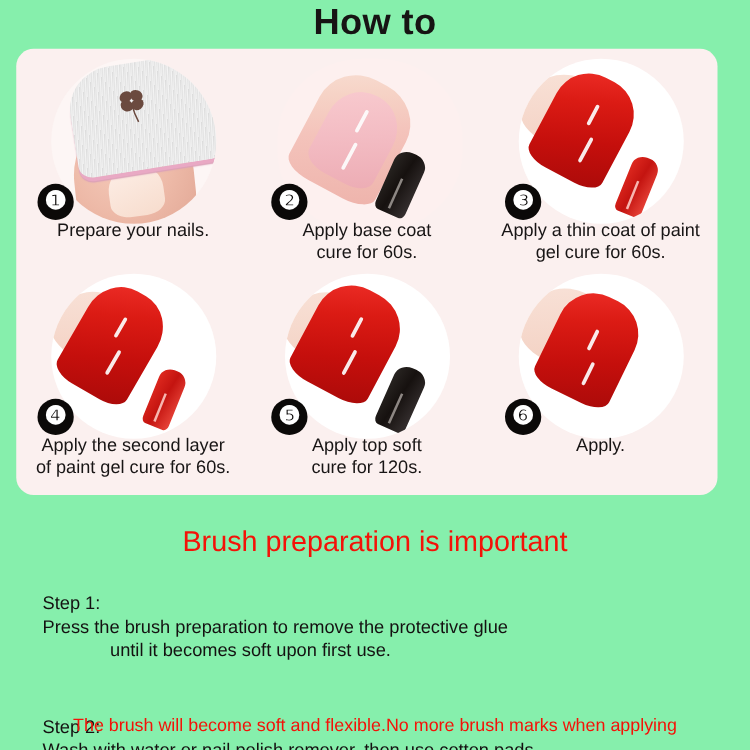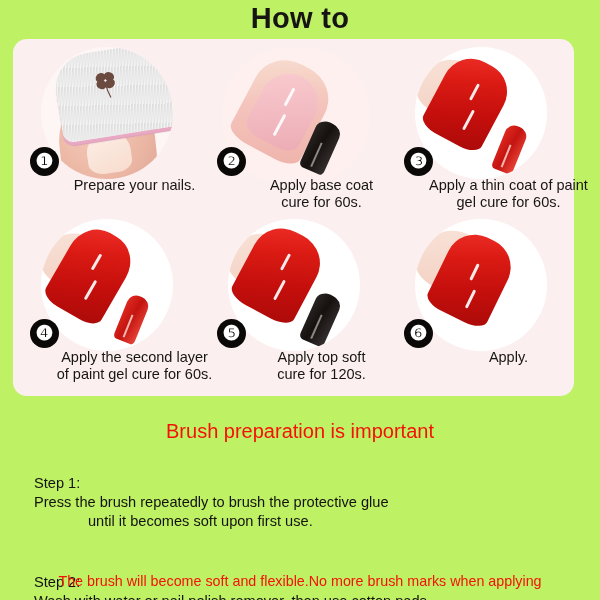--- a/index.html
+++ b/index.html
@@ -10,21 +10,21 @@
     width: 600px;
     height: 600px;
     overflow: hidden;
     font-family: "Liberation Sans", sans-serif;
     background: #f4e1e0;
   }
   .page {
     position: relative;
     width: 600px;
     height: 600px;
-    background: #bef264;
+    background: #86efac;
   }
 
   
   .title {
     position: absolute;
     top: 2px;
     left: 0;
     width: 600px;
     text-align: center;
     font-size: 29px;
@@ -196,32 +196,31 @@
   .caption {
     position: absolute;
     left: 0;
     top: 138px;
     width: 187px;
     text-align: center;
     font-size: 14.5px;
     line-height: 16.5px;
     color: #181515;
     white-space: pre-line;
-    margin-left: 28px;
   }
   .caption.wide { left: -4px; width: 195px; }
 
   
   .brush-title {
     position: absolute;
     top: 420px;
     left: 0;
     width: 600px;
     text-align: center;
-    font-size: 20px;
+    font-size: 23px;
     color: #f41208;
     font-weight: normal;
   }
   .steps-text {
     position: absolute;
     top: 455px;
     left: 34px;
     width: 540px;
   }
   .step-line {
@@ -335,21 +334,21 @@
       </div>
 
     </div>
   </div>
 
   <div class="brush-title">Brush preparation is important</div>
 
   <div class="steps-text">
     <div class="step-line">
       <span>Step 1:</span>
-      <span>Press the brush repeatedly to brush the protective glue</span>
+      <span>Press the brush preparation to remove the protective glue</span>
       <span class="indent">until it becomes soft upon first use.</span>
     </div>
     <div class="step-line">
       <span>Step 2:</span>
       <span>Wash with water or nail polish remover, then use cotton pads</span>
       
     </div>
 
   </div>
 

